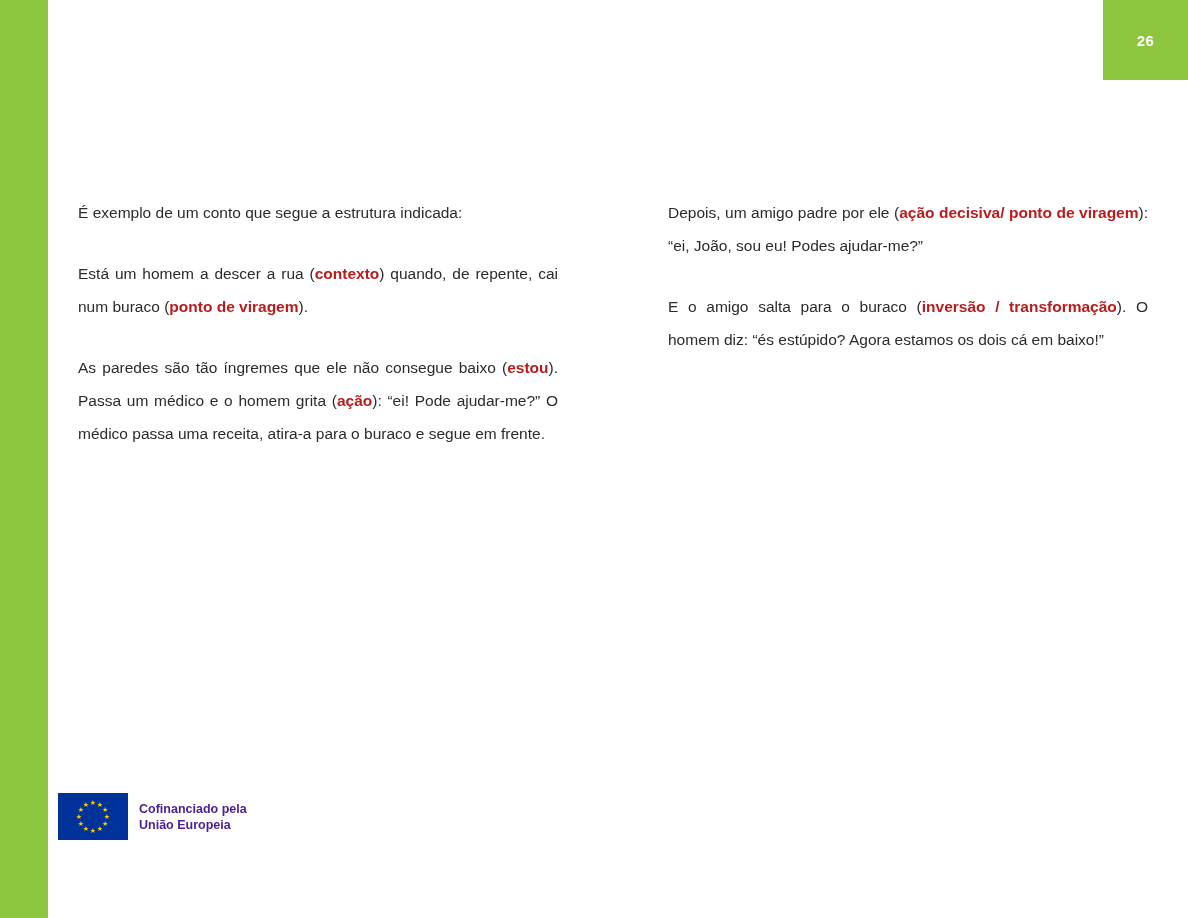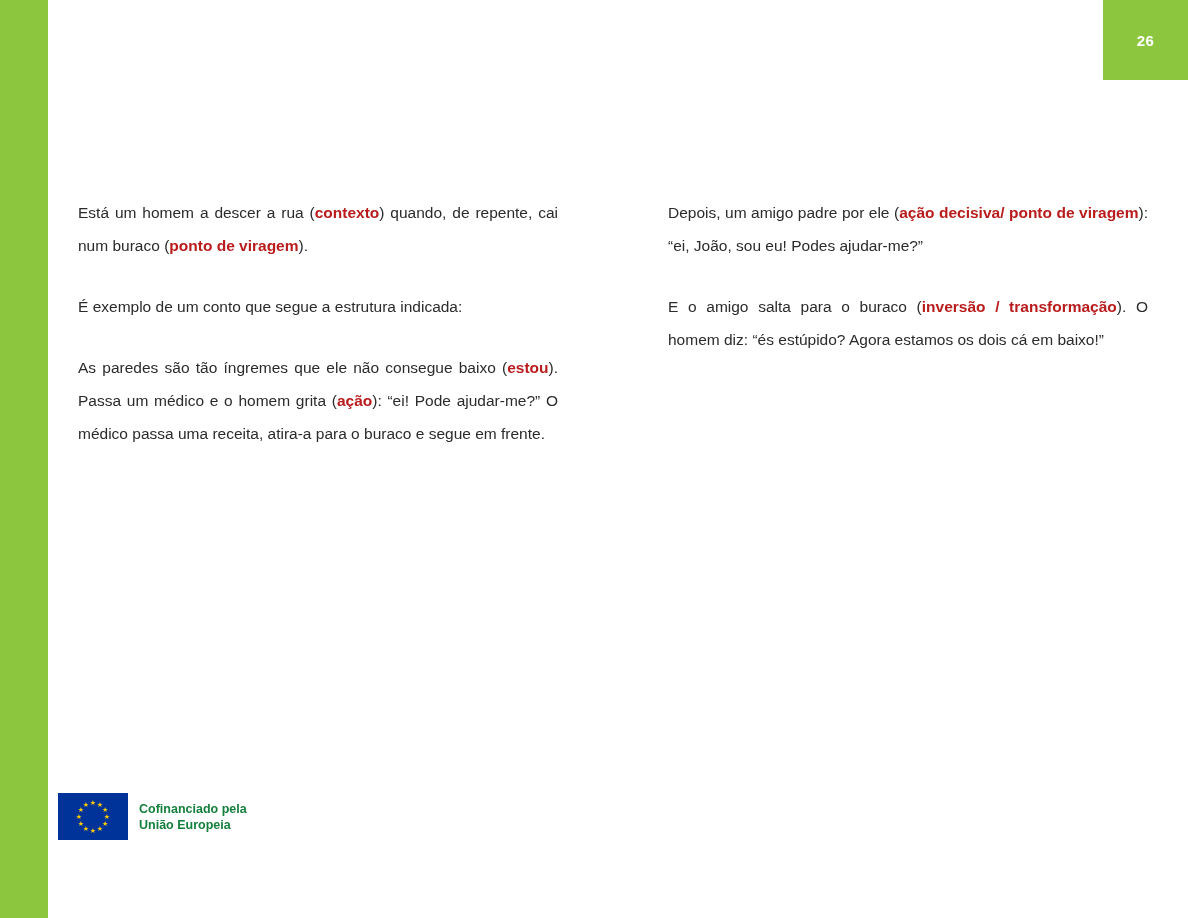--- a/index.html
+++ b/index.html
@@ -86,41 +86,41 @@
   .eu-star {
     position: absolute;
     color: #ffcc00;
     font-size: 7px;
     line-height: 7px;
     width: 7px;
     height: 7px;
     text-align: center;
   }
   .eu-text {
-    color: #15803d;
+    color: #4c1d95;
     font-size: 12.5px;
     font-weight: bold;
     line-height: 16px;
   }
 </style>
 </head>
 <body>
 
 <div class="page">
 
   <div class="left-bar"></div>
 
   <div class="page-number-box">
     <span class="page-number">26</span>
   </div>
 
   <div class="content">
     <div class="column" id="col-0">
+        <p class="para"><span>É exemplo de um conto que segue a estrutura indicada:</span></p>
         <p class="para"><span>Está um homem a descer a rua (</span><span class="hl">contexto</span><span>) quando, de repente, cai num buraco (</span><span class="hl">ponto de viragem</span><span>).</span></p>
-        <p class="para"><span>É exemplo de um conto que segue a estrutura indicada:</span></p>
         <p class="para"><span>As paredes são tão íngremes que ele não consegue baixo (</span><span class="hl">estou</span><span>). Passa um médico e o homem grita (</span><span class="hl">ação</span><span>): “ei! Pode ajudar-me?” O médico passa uma receita, atira-a para o buraco e segue em frente.</span></p>
       </div>
     <div class="column" id="col-1">
         <p class="para"><span>Depois, um amigo padre por ele (</span><span class="hl">ação decisiva/ ponto de viragem</span><span>): “ei, João, sou eu! Podes ajudar-me?”</span></p>
         <p class="para"><span>E o amigo salta para o buraco (</span><span class="hl">inversão / transformação</span><span>). O homem diz: “és estúpido? Agora estamos os dois cá em baixo!”</span></p>
       </div>
   </div>
 
   <div class="footer-logo">
     <div class="eu-flag" id="eu-flag">

